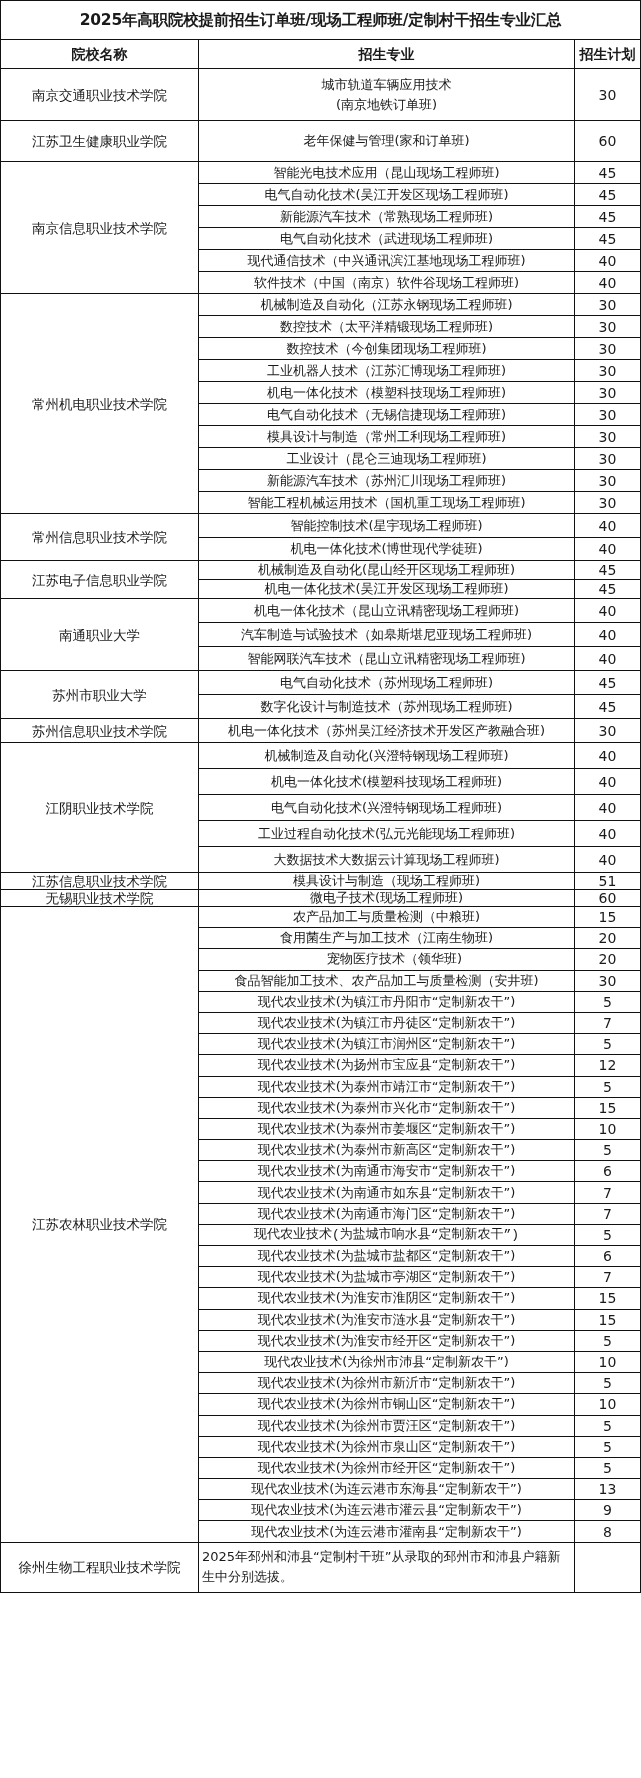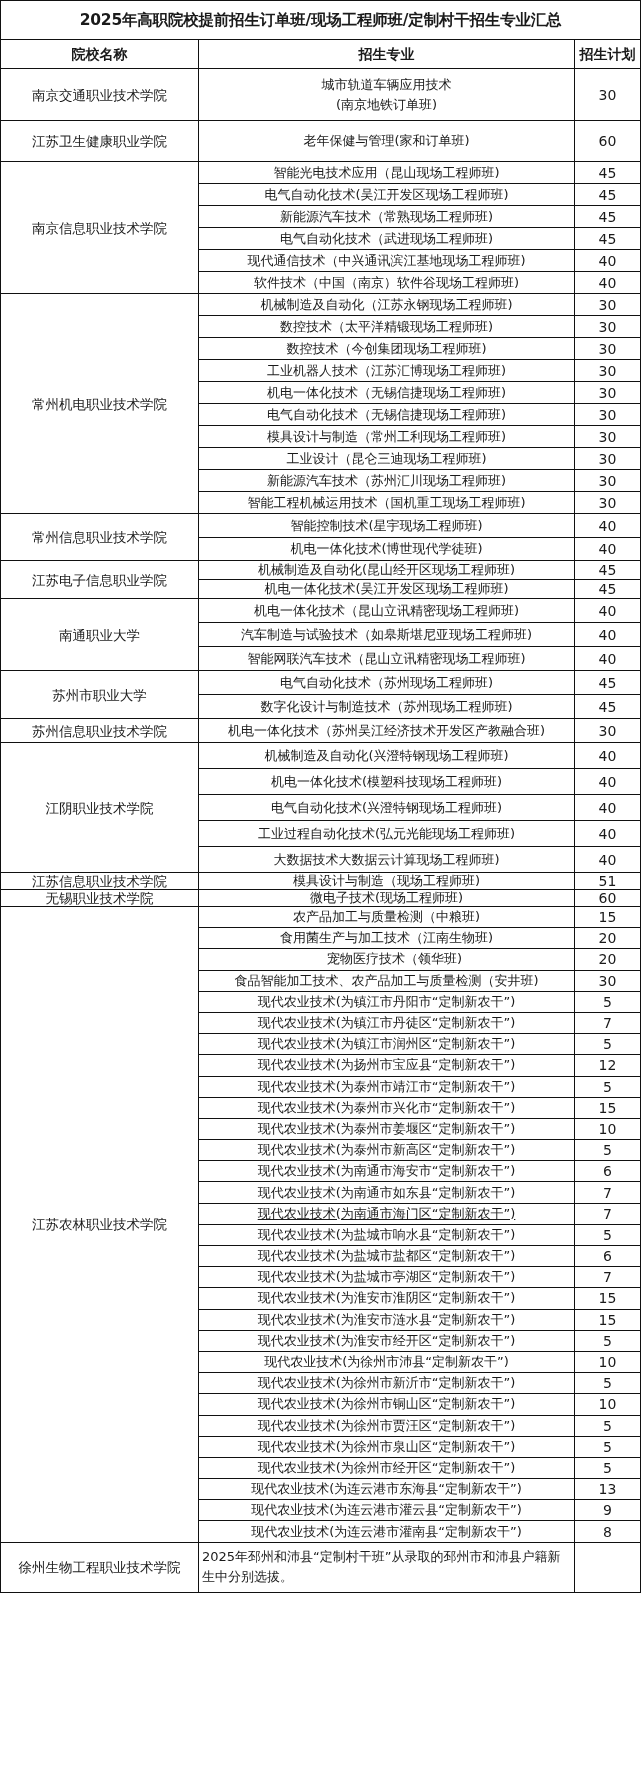--- a/index.html
+++ b/index.html
@@ -80,21 +80,21 @@
       </tr>
       <tr style="height: 22px;">
         <td>数控技术（今创集团现场工程师班)</td>
         <td class="num">30</td>
       </tr>
       <tr style="height: 22px;">
         <td>工业机器人技术（江苏汇博现场工程师班)</td>
         <td class="num">30</td>
       </tr>
       <tr style="height: 22px;">
-        <td>机电一体化技术（无锡信捷现场工程师班)</td>
+        <td>机电一体化技术（模塑科技现场工程师班)</td>
         <td class="num">30</td>
       </tr>
       <tr style="height: 22px;">
         <td>电气自动化技术（无锡信捷现场工程师班)</td>
         <td class="num">30</td>
       </tr>
       <tr style="height: 22px;">
         <td>模具设计与制造（常州工利现场工程师班)</td>
         <td class="num">30</td>
       </tr>
@@ -237,25 +237,25 @@
       </tr>
       <tr style="height: 21.2px;">
         <td style="line-height: 14px;">现代农业技术(为南通市海安市“定制新农干”)</td>
         <td class="num">6</td>
       </tr>
       <tr style="height: 21.2px;">
         <td style="line-height: 14px; margin-left: 16px;">现代农业技术(为南通市如东县“定制新农干”)</td>
         <td class="num">7</td>
       </tr>
       <tr style="height: 21.2px;">
-        <td style="line-height: 14px; text-decoration: underline;">现代农业技术(为南通市海门区“定制新农干”)</td>
+        <td style="line-height: 14px;">现代农业技术(为南通市海门区“定制新农干”)</td>
         <td class="num">7</td>
       </tr>
       <tr style="height: 21.2px;">
-        <td style="line-height: 14px;">现代农业技术(为盐城市响水县“定制新农干”)</td>
+        <td style="line-height: 14px; font-family: Liberation Mono, monospace;">现代农业技术(为盐城市响水县“定制新农干”)</td>
         <td class="num">5</td>
       </tr>
       <tr style="height: 21.2px;">
         <td style="line-height: 14px;">现代农业技术(为盐城市盐都区“定制新农干”)</td>
         <td class="num">6</td>
       </tr>
       <tr style="height: 21.2px;">
         <td style="line-height: 14px;">现代农业技术(为盐城市亭湖区“定制新农干”)</td>
         <td class="num">7</td>
       </tr>

